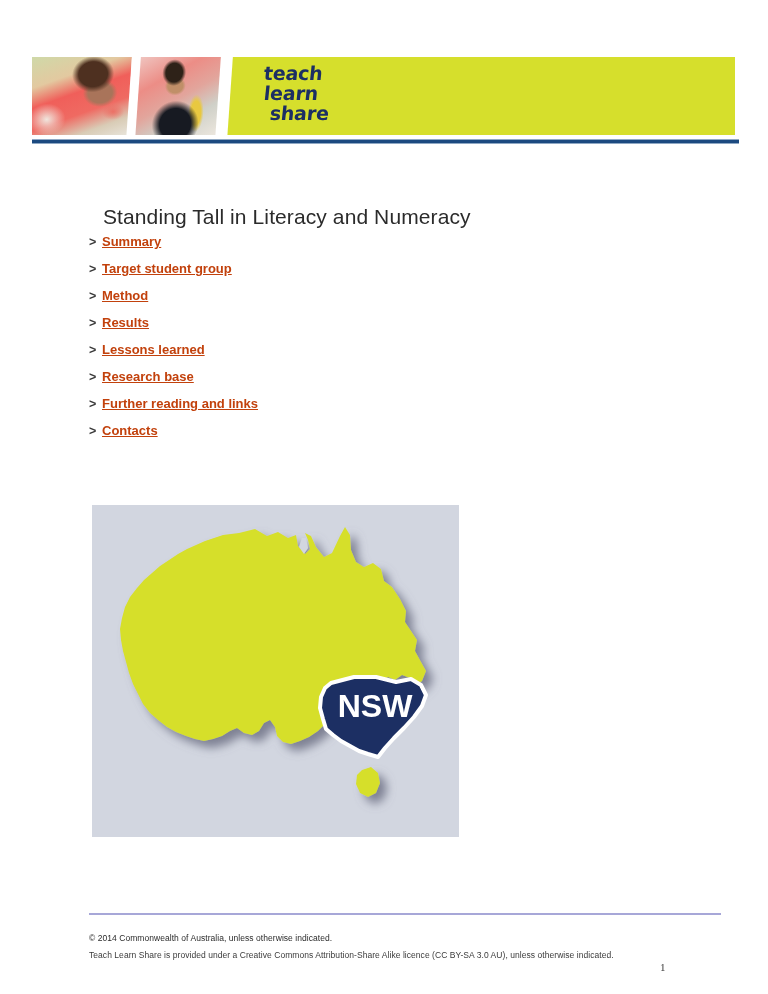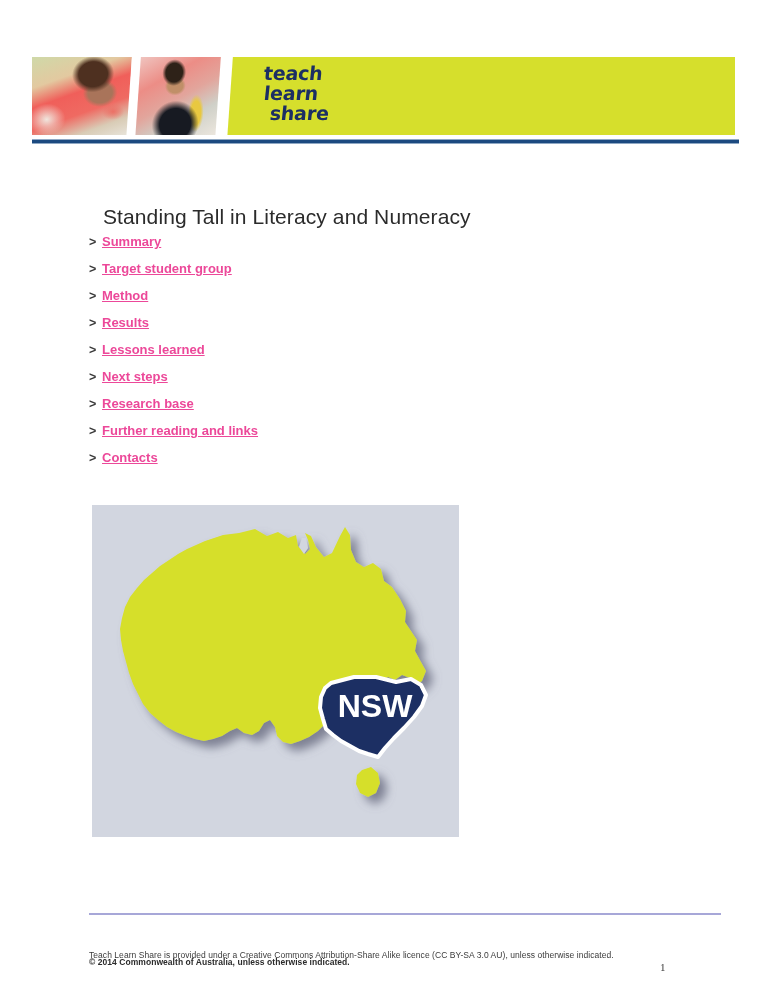--- a/index.html
+++ b/index.html
@@ -148,21 +148,21 @@
     font-size: 13px;
   }
   .toc-marker {
     display: inline-block;
     width: 13px;
     color: #3b3b3b;
     font-weight: bold;
     font-size: 12.5px;
   }
   .toc-link {
-    color: #ec4899;
+    color: #c2410c;
     font-weight: bold;
     font-size: 13px;
     text-decoration: underline;
     cursor: pointer;
   }
 
   
   .map-figure {
     position: absolute;
     left: 92px;
@@ -184,24 +184,23 @@
     top: 913px;
     width: 632px;
     height: 2px;
     background: #a7a7d8;
   }
   .footer-line-1 {
     position: absolute;
     left: 89px;
     top: 933px;
     font-size: 8.5px;
-    font-weight: bold;
+    font-weight: normal;
     color: #2b2b2b;
     letter-spacing: 0.05px;
-    margin-top: 24px;
   }
   .footer-line-2 {
     position: absolute;
     left: 89px;
     top: 950px;
     font-size: 8.5px;
     color: #3b3b3b;
     letter-spacing: 0.05px;
     text-align: right;
   }
@@ -237,21 +236,20 @@
 <div class="header-rule"></div>
 
 <h1 class="page-title">Standing Tall in Literacy and Numeracy</h1>
 
 <ul class="toc" id="toc-list">
     <li class="toc-item"><span class="toc-marker">&gt;</span><a class="toc-link">Summary</a></li>
     <li class="toc-item"><span class="toc-marker">&gt;</span><a class="toc-link">Target student group</a></li>
     <li class="toc-item"><span class="toc-marker">&gt;</span><a class="toc-link">Method</a></li>
     <li class="toc-item"><span class="toc-marker">&gt;</span><a class="toc-link">Results</a></li>
     <li class="toc-item"><span class="toc-marker">&gt;</span><a class="toc-link">Lessons learned</a></li>
-    <li class="toc-item"><span class="toc-marker">&gt;</span><a class="toc-link">Next steps</a></li>
     <li class="toc-item"><span class="toc-marker">&gt;</span><a class="toc-link">Research base</a></li>
     <li class="toc-item"><span class="toc-marker">&gt;</span><a class="toc-link">Further reading and links</a></li>
     <li class="toc-item"><span class="toc-marker">&gt;</span><a class="toc-link">Contacts</a></li>
   </ul>
 
 <figure class="map-figure" style="margin:0;">
   <svg class="map-svg" viewBox="0 0 367 332" xmlns="http://www.w3.org/2000/svg">
     <defs>
       <filter id="mapShadow" x="-20%" y="-20%" width="150%" height="150%">
         <feDropShadow dx="7" dy="7" stdDeviation="5" flood-color="#6f7286" flood-opacity="0.85"></feDropShadow>

